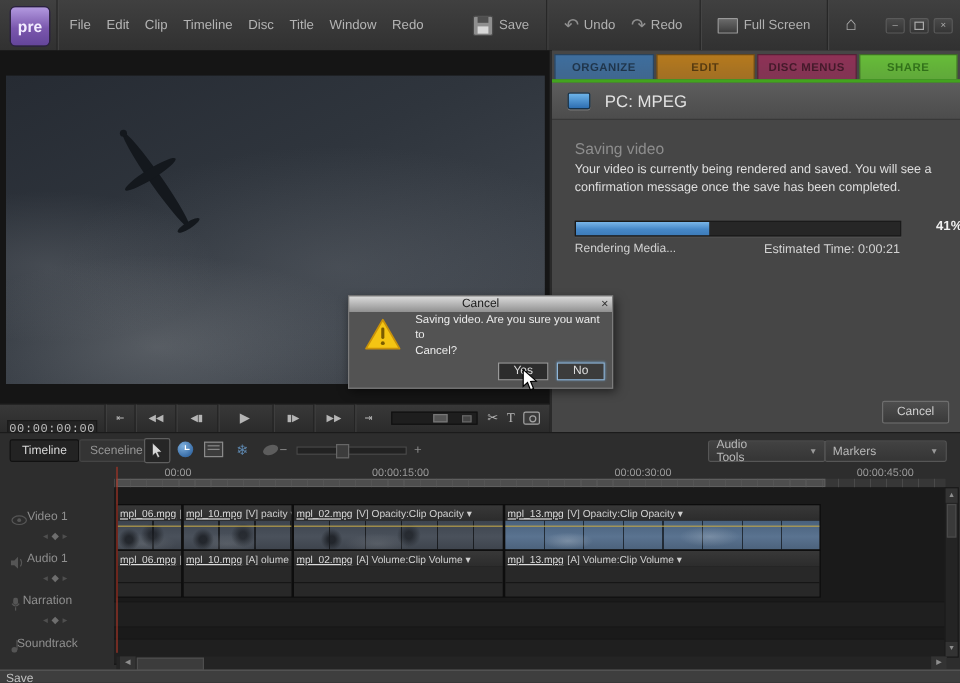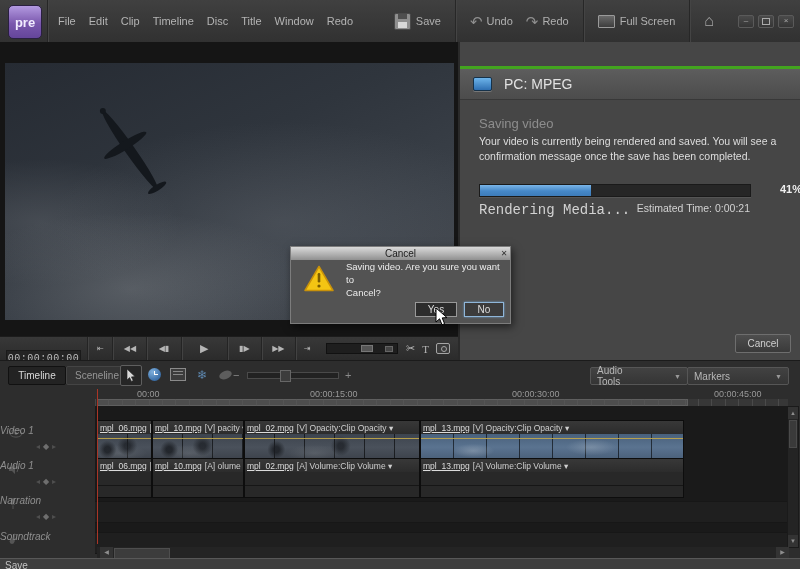--- a/index.html
+++ b/index.html
@@ -67,21 +67,21 @@
           display:flex;align-items:center;}
   .preset-icon{width:17px;height:12px;margin:0 12px 0 13px;border:1px solid #16324a;border-radius:2px;
                background:linear-gradient(180deg,#6db4ea,#2e6fb2);box-shadow:0 1px 0 #777;}
   .preset-title{font-size:14px;color:#e2e2e2;}
   .sv-title{position:absolute;left:19px;top:74px;font-size:13px;color:#8d8d8d;}
   .sv-desc{position:absolute;left:19px;top:92px;width:308px;font-size:10.5px;line-height:1.4;color:#dedede;}
   .pbar{position:absolute;left:19px;top:142px;width:270px;height:11px;background:#262626;
         border:1px solid #1a1a1a;box-shadow:0 1px 0 #555;}
   .pfill{height:100%;background:linear-gradient(180deg,#79b5e8,#4688c8 55%,#3d7cba);}
   .ppct{position:absolute;left:294px;top:141px;font-size:11px;font-weight:bold;color:#efefef;margin-left:26px;}
-  .pstat{position:absolute;left:19px;top:160px;font-size:14px;color:#d2d2d2;font-family:Liberation Mono, monospace;}
+  .pstat{position:absolute;left:19px;top:160px;font-size:10px;color:#d2d2d2;}
   .pest{position:absolute;right:50px;top:160px;font-size:10.5px;color:#d2d2d2;}
   .cancel-share{position:absolute;right:9px;bottom:7px;width:54px;height:17px;
         background:linear-gradient(180deg,#4e4e4e,#3a3a3a);border:1px solid #6e6e6e;border-radius:2px;
         color:#cfcfcf;font-size:10px;display:flex;align-items:center;justify-content:center;}
   
   .tl{position:absolute;left:0;top:360px;width:800px;height:198px;background:#2d2d2d;border-top:1px solid #1b1b1b;}
   .tl-head{position:absolute;left:0;top:2px;width:100%;height:24px;}
   .viewbtn{position:absolute;top:3px;height:17px;font-size:10px;display:flex;align-items:center;justify-content:center;border-radius:2px;}
   .viewbtn.timeline{left:8px;width:56px;background:#232323;border:1px solid #111;color:#d8d8d8;}
   .viewbtn.sceneline{left:66px;width:60px;background:#343434;border:1px solid #444;color:#969696;}
@@ -104,21 +104,21 @@
   
   .ruler{position:absolute;left:95px;top:28px;width:694px;height:10px;font-size:9px;color:#999;}
   .rlab{position:absolute;top:0;padding-left:40px;}
   .ticks{position:absolute;left:95px;top:38px;width:694px;height:7px;
      background:repeating-linear-gradient(90deg,#5a5a5a 0 1px,transparent 1px 13.4px);opacity:.55;z-index:3;}
   .workarea{position:absolute;left:97px;top:38px;width:591px;height:7px;background:#4e4e4e;border:1px solid #5f5f5f;box-sizing:border-box;}
   .workarea-dim{position:absolute;left:688px;top:38px;width:100px;height:7px;background:#373737;}
   .tracksbg{position:absolute;left:95px;top:45px;width:694px;height:140px;background:#1a1a1a;}
   .trackrow-faint{position:absolute;left:95px;width:694px;height:20px;background:#1f1f1f;border-top:1px solid #171717;border-bottom:1px solid #171717;}
   .thead{position:absolute;left:0;top:45px;width:95px;height:140px;font-size:10px;color:#8f8f8f;}
-  .tname{position:absolute;left:0;width:79px;font-style:italic;}
+  .tname{position:absolute;left:0;width:79px;text-align:center;}
   .tarrows{position:absolute;left:0;width:95px;text-align:center;color:#4f4f4f;font-size:8px;letter-spacing:3px;}
   .tarrows b{color:#6e6e6e;font-weight:normal;}
   .ticon{position:absolute;left:9px;opacity:.55;}
   
   .clip{position:absolute;box-sizing:border-box;border:1px solid #0d0d0d;overflow:hidden;}
   .cname{height:13px;background:linear-gradient(180deg,#383838,#2c2c2c);font-size:8.5px;color:#dcdcdc;
          white-space:nowrap;overflow:hidden;display:flex;align-items:center;padding:0 2px;box-sizing:border-box;}
   .cname .f{text-decoration:underline;}
   .cname .t{margin-left:3px;color:#cfcfcf;}
   .vbody{position:relative;height:24px;}
@@ -242,20 +242,26 @@
         </div>
         <div class="edit-icons">
           <span style="font-size:11px;">✂</span>
           <span style="font-size:11px;font-family:'Liberation Serif',serif;">T</span>
           <span class="cam"></span>
         </div>
       </div>
     </div>
 
     <div class="share">
+      <div class="tabs">
+        <div class="tab" style="background: linear-gradient(rgb(62, 110, 158), rgba(62, 110, 158, 0.816));">ORGANIZE</div>
+        <div class="tab" style="background: linear-gradient(rgb(181, 121, 29), rgba(181, 121, 29, 0.816));">EDIT</div>
+        <div class="tab" style="background: linear-gradient(rgb(142, 49, 86), rgba(142, 49, 86, 0.816));">DISC MENUS</div>
+        <div class="tab active" style="background: linear-gradient(rgb(102, 189, 56), rgba(102, 189, 56, 0.816));">SHARE</div>
+      </div>
       <div class="greenbar"></div>
       <div class="preset">
         <span class="preset-icon"></span>
         <span class="preset-title">PC: MPEG</span>
       </div>
       <div class="sv-title">Saving video</div>
       <div class="sv-desc">Your video is currently being rendered and saved. You will see a confirmation message once the save has been completed.</div>
       <div class="pbar">
         <div class="pfill" style="width: 41%; background: linear-gradient(rgb(121, 181, 232), rgb(70, 136, 200) 55%, rgb(61, 124, 186));"></div>
       </div>

